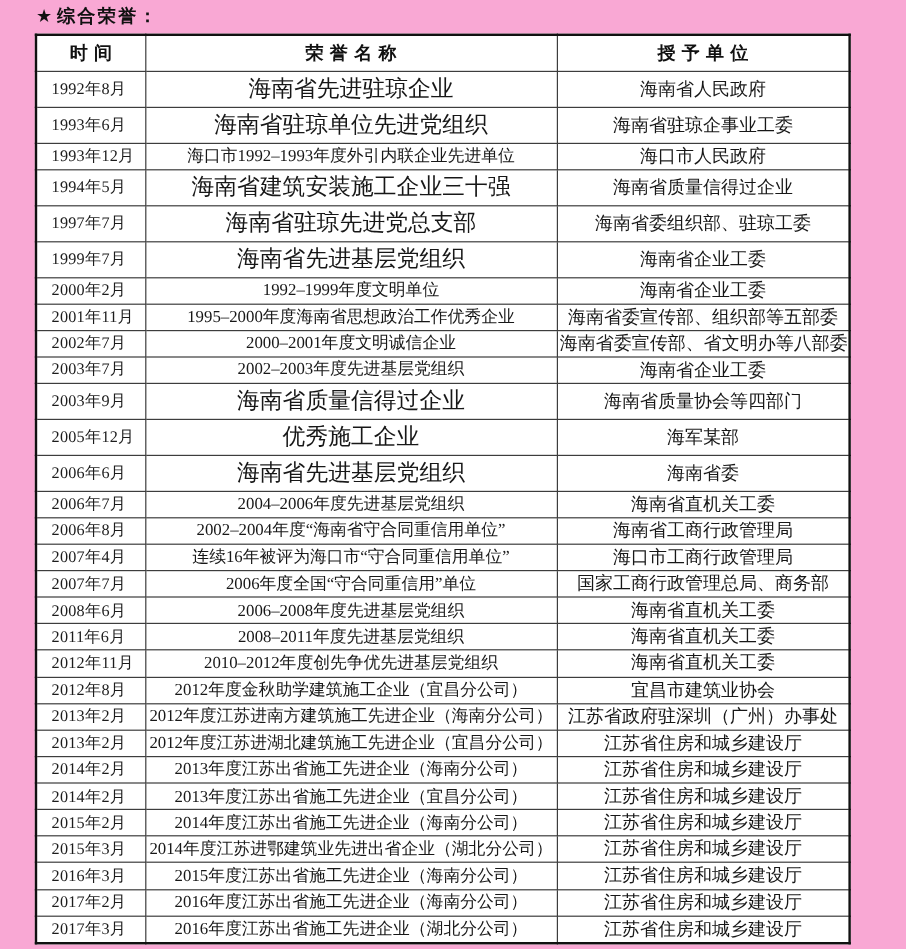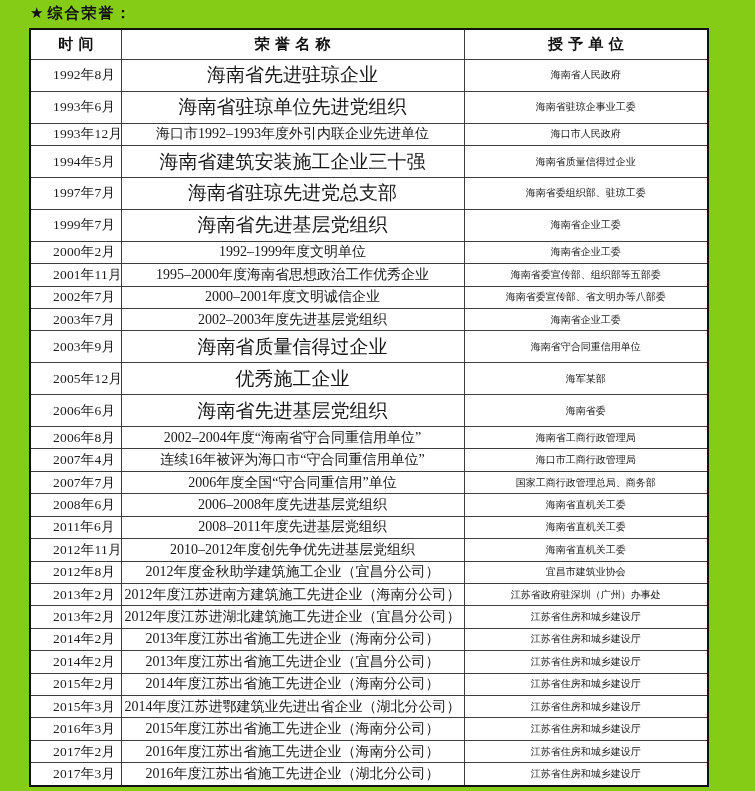--- a/index.html
+++ b/index.html
@@ -1,20 +1,20 @@
 <!DOCTYPE html>
 <html><head>
 <meta charset="utf-8">
 <style>
   html, body { margin: 0; padding: 0; background: #ffffff; }
   .page {
     position: relative;
     width: 755px;
     height: 791px;
-    background: #84cc16;
+    background: #f9a8d4;
     color: #1c1c1c;
     font-family: "Liberation Serif", "DejaVu Serif", serif;
     overflow: hidden;
   }
   .doc-title {
     position: absolute;
     left: 30px;
     top: 4px;
     font-family: "Liberation Sans", "DejaVu Sans", sans-serif;
     font-weight: bold;
@@ -53,27 +53,27 @@
   }
   td {
     vertical-align: middle;
     text-align: center;
     overflow: hidden;
     white-space: nowrap;
     padding: 0 2px;
   }
   td.date {
     text-align: left;
-    padding-left: 22px;
+    padding-left: 12px;
     font-size: 13.5px;
     letter-spacing: 0.2px;
   }
   td.honor { font-size: 19px; color: #171717; }
   td.honor.digits { font-size: 14px; }
-  td.unit { font-size: 10px; color: #171717; }
+  td.unit { font-size: 15px; color: #171717; }
 </style>
 </head>
 <body>
 
 <div class="page">
 
   <div class="doc-title">
     <span class="star">★</span><span>综合荣誉：</span>
   </div>
 
@@ -137,33 +137,38 @@
       <td class="unit">海南省委宣传部、省文明办等八部委</td>
     </tr>
         <tr>
       <td class="date">2003年7月</td>
       <td class="honor digits">2002–2003年度先进基层党组织</td>
       <td class="unit">海南省企业工委</td>
     </tr>
         <tr>
       <td class="date">2003年9月</td>
       <td class="honor">海南省质量信得过企业</td>
-      <td class="unit">海南省守合同重信用单位</td>
+      <td class="unit">海南省质量协会等四部门</td>
     </tr>
         <tr>
       <td class="date">2005年12月</td>
       <td class="honor">优秀施工企业</td>
       <td class="unit">海军某部</td>
     </tr>
         <tr>
       <td class="date">2006年6月</td>
       <td class="honor">海南省先进基层党组织</td>
       <td class="unit">海南省委</td>
     </tr>
         <tr>
+      <td class="date">2006年7月</td>
+      <td class="honor digits">2004–2006年度先进基层党组织</td>
+      <td class="unit">海南省直机关工委</td>
+    </tr>
+        <tr>
       <td class="date">2006年8月</td>
       <td class="honor digits">2002–2004年度“海南省守合同重信用单位”</td>
       <td class="unit">海南省工商行政管理局</td>
     </tr>
         <tr>
       <td class="date">2007年4月</td>
       <td class="honor digits">连续16年被评为海口市“守合同重信用单位”</td>
       <td class="unit">海口市工商行政管理局</td>
     </tr>
         <tr>

